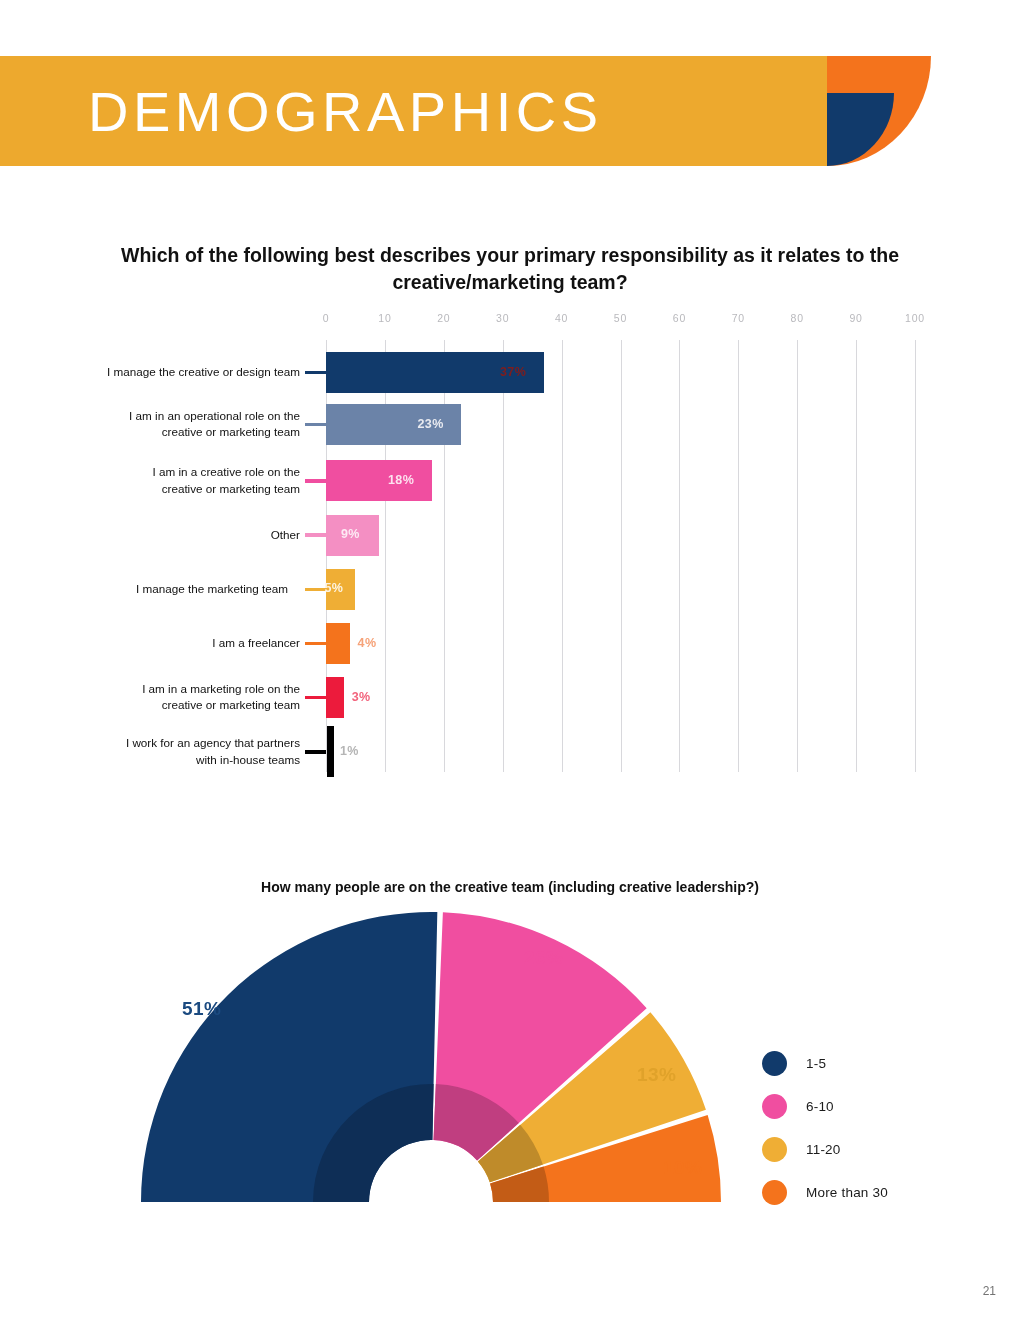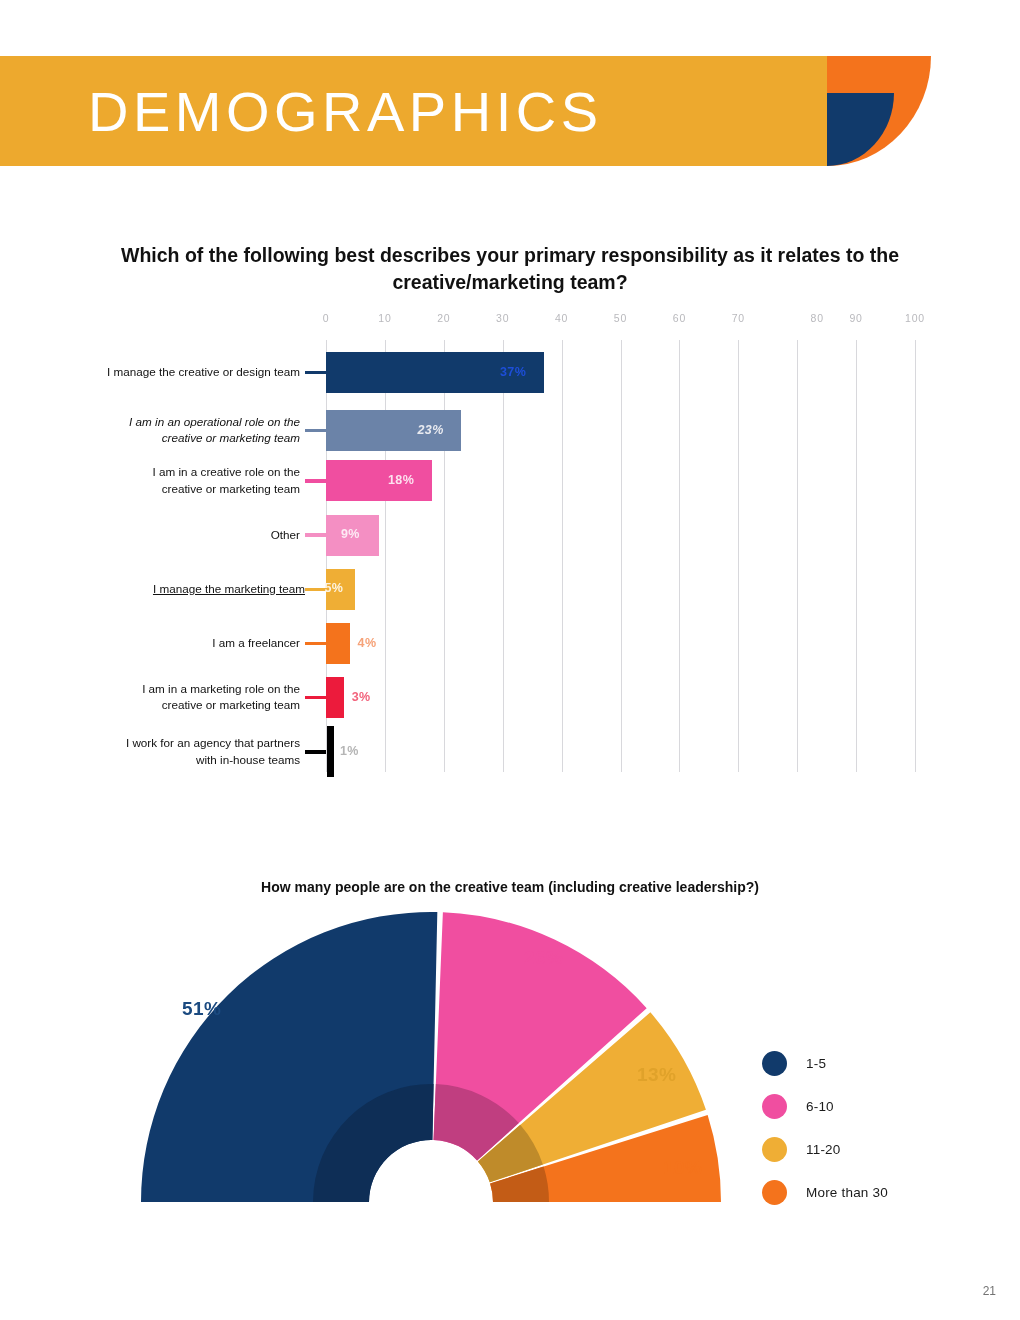--- a/index.html
+++ b/index.html
@@ -119,21 +119,21 @@
 <div class="barchart">
   <div class="axis-labels" id="axis-labels">
       <div class="axis-tick-label" style="left: 326px;">0</div>
       <div class="axis-tick-label" style="left: 384.9px;">10</div>
       <div class="axis-tick-label" style="left: 443.8px;">20</div>
       <div class="axis-tick-label" style="left: 502.7px;">30</div>
       <div class="axis-tick-label" style="left: 561.6px;">40</div>
       <div class="axis-tick-label" style="left: 620.5px;">50</div>
       <div class="axis-tick-label" style="left: 679.4px;">60</div>
       <div class="axis-tick-label" style="left: 738.3px;">70</div>
-      <div class="axis-tick-label" style="left: 797.2px; margin-left: 20px;">80</div>
+      <div class="axis-tick-label" style="left: 797.2px;">80</div>
       <div class="axis-tick-label" style="left: 856.1px;">90</div>
       <div class="axis-tick-label" style="left: 915px;">100</div>
     </div>
   <div id="gridlines">
       <div class="gridline" style="left: 326px;"></div>
       <div class="gridline" style="left: 384.9px;"></div>
       <div class="gridline" style="left: 443.8px;"></div>
       <div class="gridline" style="left: 502.7px;"></div>
       <div class="gridline" style="left: 561.6px;"></div>
       <div class="gridline" style="left: 620.5px;"></div>
@@ -143,23 +143,23 @@
       <div class="gridline" style="left: 856.1px;"></div>
       <div class="gridline" style="left: 915px;"></div>
     </div>
   <div id="bar-rows">
       <div class="bar-row" style="top: 52px; height: 41px;">
         <div class="bar-label" style="left: 60px; width: 240px; top: 12px;">
           <div>I manage the creative or design team</div>
         </div>
         <div class="leader" style="left: 305px; top: 18.75px; background: rgb(17, 58, 107);"></div>
         <div class="bar" style="width: 217.93px; background: rgb(17, 58, 107); top: 0px; height: 41px;"></div>
-        <div class="bar-value" style="color: #1d4ed8; top: 12.5px; left: 499.93px;">37%</div>
-      </div>
-      <div class="bar-row" style="top: 110px; height: 41px; font-style: italic;">
+        <div class="bar-value" style="color: #7f1d1d; top: 12.5px; left: 499.93px;">37%</div>
+      </div>
+      <div class="bar-row" style="top: 104px; height: 41px;">
         <div class="bar-label" style="left: 60px; width: 240px; top: 3.5px;">
           <div>I am in an operational role on the</div>
           <div>creative or marketing team</div>
         </div>
         <div class="leader" style="left: 305px; top: 18.75px; background: rgb(107, 131, 168);"></div>
         <div class="bar" style="width: 135.47px; background: rgb(107, 131, 168); top: 0px; height: 41px;"></div>
         <div class="bar-value" style="color: rgb(232, 234, 240); top: 12.5px; left: 417.47px;">23%</div>
       </div>
       <div class="bar-row" style="top: 160.4px; height: 41px;">
         <div class="bar-label" style="left: 60px; width: 240px; top: 3.5px;">
@@ -172,21 +172,21 @@
       </div>
       <div class="bar-row" style="top: 214.6px; height: 41px;">
         <div class="bar-label" style="left: 60px; width: 240px; top: 12px;">
           <div>Other</div>
         </div>
         <div class="leader" style="left: 305px; top: 18.75px; background: rgb(244, 143, 195);"></div>
         <div class="bar" style="width: 53.01px; background: rgb(244, 143, 195); top: 0px; height: 41px;"></div>
         <div class="bar-value" style="color: rgb(253, 234, 244); top: 12.5px; left: 341.01px;">9%</div>
       </div>
       <div class="bar-row" style="top: 268.8px; height: 41px;">
-        <div class="bar-label" style="left: 65px; width: 240px; top: 12px; text-decoration: underline;">
+        <div class="bar-label" style="left: 48px; width: 240px; top: 12px;">
           <div>I manage the marketing team</div>
         </div>
         <div class="leader" style="left: 305px; top: 18.75px; background: rgb(239, 174, 53);"></div>
         <div class="bar" style="width: 29.45px; background: rgb(239, 174, 53); top: 0px; height: 41px;"></div>
         <div class="bar-value" style="color: rgb(253, 243, 224); top: 12.5px; left: 324.45px;">5%</div>
       </div>
       <div class="bar-row" style="top: 323px; height: 41px;">
         <div class="bar-label" style="left: 60px; width: 240px; top: 12px;">
           <div>I am a freelancer</div>
         </div>

